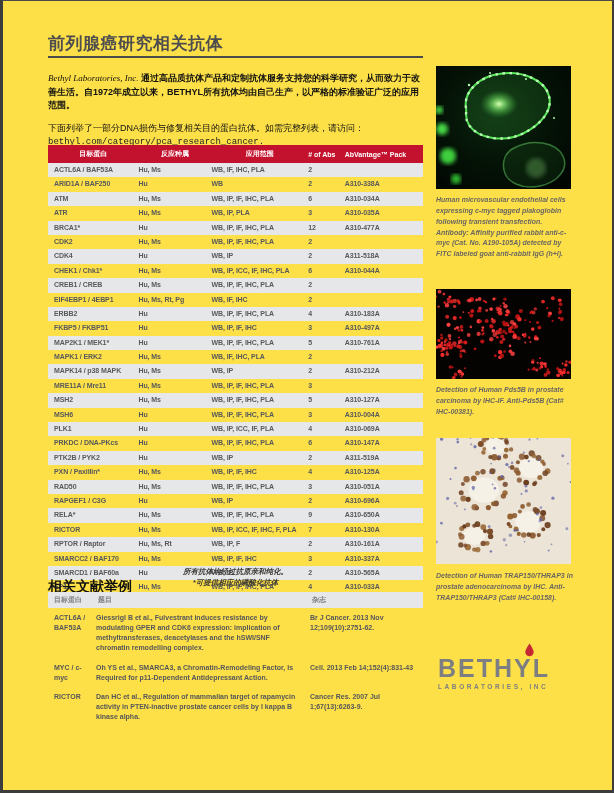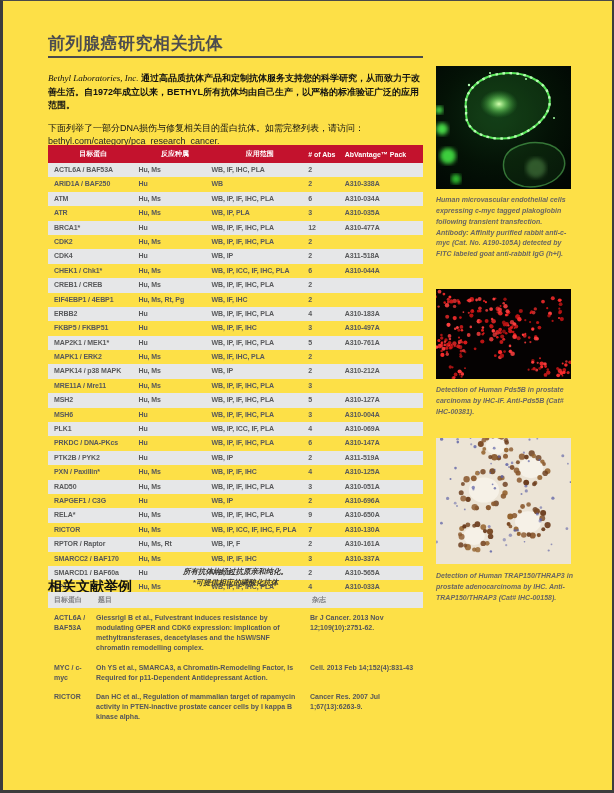--- a/index.html
+++ b/index.html
@@ -11,21 +11,21 @@
     font-family:"Liberation Sans","DejaVu Sans",sans-serif;color:#231f20;
   }
   .abs{position:absolute;}
   
   .title{left:45px;top:31px;width:375px;font-size:17px;font-weight:bold;color:#4d4d4f;letter-spacing:.5px;}
   .title-rule{left:45px;top:55px;width:375px;height:2px;background:#4a4a4c;}
   .intro{left:45px;top:62px;width:378px;font-size:9px;font-weight:bold;line-height:1.5;color:#111;}
   .intro .en{font-family:"Liberation Serif","DejaVu Serif",serif;font-weight:normal;font-style:italic;}
   .note{left:45px;top:112px;width:378px;font-size:9px;line-height:1.45;color:#111;}
   .note .zh{font-weight:normal;}
-  .note .url{font-family:Liberation Sans, sans-serif;color:#222;text-decoration:none;}
+  .note .url{font-family:Liberation Mono, monospace;color:#222;text-decoration:none;}
   table{border-collapse:collapse;table-layout:fixed;}
   .ab-table{left:45px;top:144px;width:375px;font-size:7px;}
   .ab-table th{background:#c3122d;color:#fff;font-size:7px;padding:4px 0;font-weight:bold;}
   .ab-table th.c{text-align:center;}
   .ab-table th.l{text-align:left;}
   .ab-table td{color:#58595b;font-weight:bold;padding:3px 2px 3px 0;line-height:1.2;vertical-align:top;letter-spacing:-.1px;}
   .ab-table tbody tr:nth-child(odd){background:#e6e7e8;}
   .ab-table td:first-child{padding-left:6px;}
   .col-p{width:89px;}.col-r{width:72px;}.col-a{width:95px;}.col-n{width:36px;}.col-k{width:77px;}
   .footnotes{left:45px;top:566px;width:375px;text-align:center;font-size:7.5px;font-style:italic;font-weight:bold;color:#3c3a36;line-height:1.4;}
@@ -763,14 +763,21 @@
         <circle cx="58.2" cy="10.2" r="1.4" fill="#5d61a6" opacity="0.67"></circle>
         <circle cx="134.5" cy="44.1" r="0.9" fill="#5d61a6" opacity="0.82"></circle>
         <circle cx="73.0" cy="29.1" r="1.0" fill="#5d61a6" opacity="0.61"></circle>
         <circle cx="74.4" cy="97.2" r="1.7" fill="#5d61a6" opacity="0.57"></circle>
         <circle cx="78.8" cy="92.5" r="1.3" fill="#5d61a6" opacity="0.83"></circle>
         <circle cx="70.2" cy="107.2" r="1.1" fill="#5d61a6" opacity="0.52"></circle>
       </svg>
   </div>
   <div class="abs cap" style="top:570px;">Detection of Human TRAP150/THRAP3 in prostate adenocarcinoma by IHC. Anti-TRAP150/THRAP3 (Cat# IHC-00158).</div>
 
+  <div class="abs logo">
+    <svg class="drop" viewBox="0 0 12 14">
+      <path d="M6 0 C6 0 1.4 6.6 1.4 9.3 a4.6 4.6 0 0 0 9.2 0 C10.6 6.6 6 0 6 0 Z" fill="#c52832"></path>
+    </svg>
+    <div class="word">BETHYL</div>
+    <div class="sub">LABORATORIES, INC</div>
+  </div>
 
 </div>
 
 </body></html>

